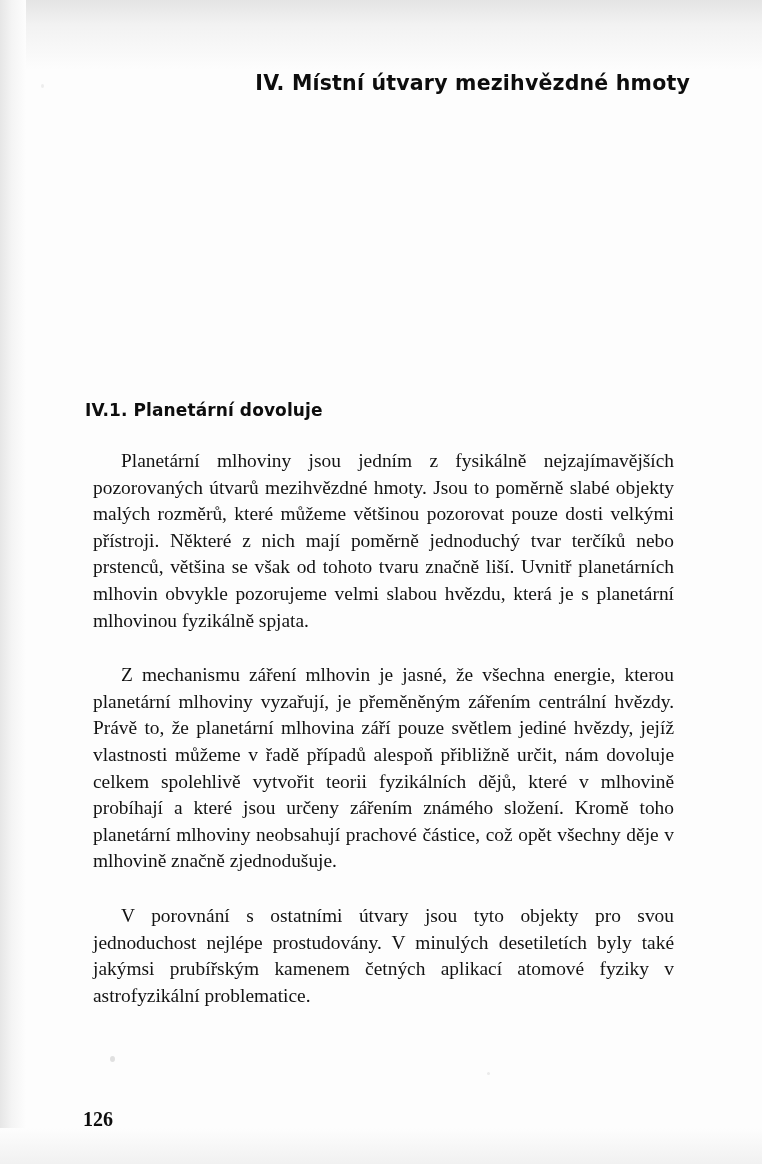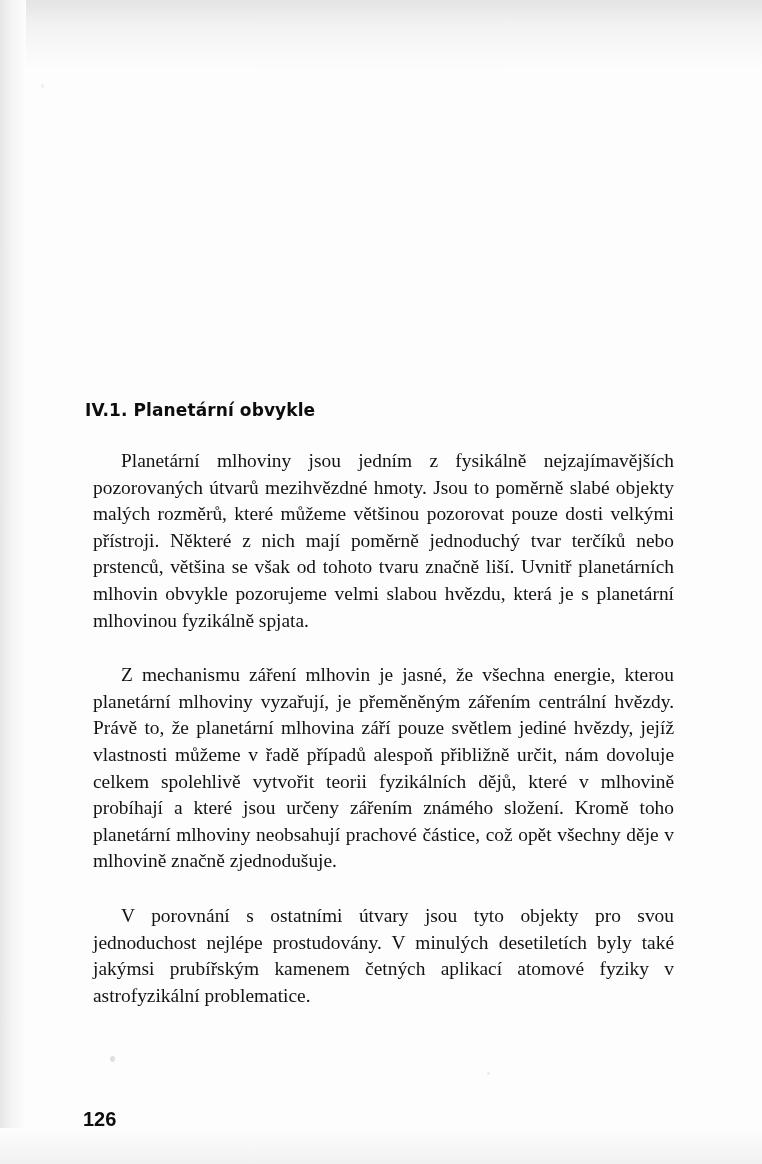--- a/index.html
+++ b/index.html
@@ -93,21 +93,21 @@
 
   .para-gap {
     height: 12px;
   }
 
   
   .page-number {
     position: absolute;
     left: 83px;
     top: 1108px;
-    font-family: Liberation Sans, sans-serif;
+    font-family: Liberation Serif, serif;
     font-weight: bold;
     font-size: 20px;
     color: #0d0d0d;
   }
 
   
   .speck {
     position: absolute;
     border-radius: 50%;
     background: #c9c9c9;
@@ -119,22 +119,23 @@
 </style>
 </head>
 <body>
 
 <div class="page">
 
   <div class="scan-edge-top"></div>
   <div class="scan-edge-left"></div>
   <div class="scan-edge-bottom"></div>
 
+  <h1 class="chapter-title">IV. Místní útvary mezihvězdné hmoty</h1>
 
-  <h2 class="section-heading">IV.1. Planetární obvykle</h2>
+  <h2 class="section-heading">IV.1. Planetární dovoluje</h2>
 
   <div class="body-block">
     <p class="indented">Planetární mlhoviny jsou jedním z fysikálně nejzajímavějších pozorovaných útvarů mezihvězdné hmoty. Jsou to poměrně slabé objekty malých rozměrů, které můžeme většinou pozorovat pouze dosti velkými přístroji. Některé z nich mají poměrně jednoduchý tvar terčíků nebo prstenců, většina se však od tohoto tvaru znač­ně liší. Uvnitř planetárních mlhovin obvykle pozorujeme velmi slabou hvězdu, která je s planetární mlhovinou fyzikálně spjata.</p>
     <div class="para-gap"></div>
     <p class="indented">Z mechanismu záření mlhovin je jasné, že všechna energie, kterou planetární mlhoviny vyzařují, je přeměněným zářením centrální hvězdy. Právě to, že planetární mlhovina září pouze světlem jediné hvězdy, jejíž vlastnosti můžeme v řadě případů alespoň přibližně určit, nám dovoluje celkem spolehlivě vytvořit teorii fyzikálních dějů, které v mlhovině probíhají a které jsou určeny zářením známého složení. Kromě toho planetární mlho­viny neobsahují prachové částice, což opět všechny děje v mlho­vině značně zjednodušuje.</p>
     <div class="para-gap"></div>
     <p class="indented">V porovnání s ostatními útvary jsou tyto objekty pro svou jednoduchost nejlépe prostudovány. V minulých desetiletích byly také jakýmsi prubířským kamenem četných aplikací atomové fyziky v astrofyzikální problematice.</p>
   </div>
 
   <div class="page-number">126</div>

